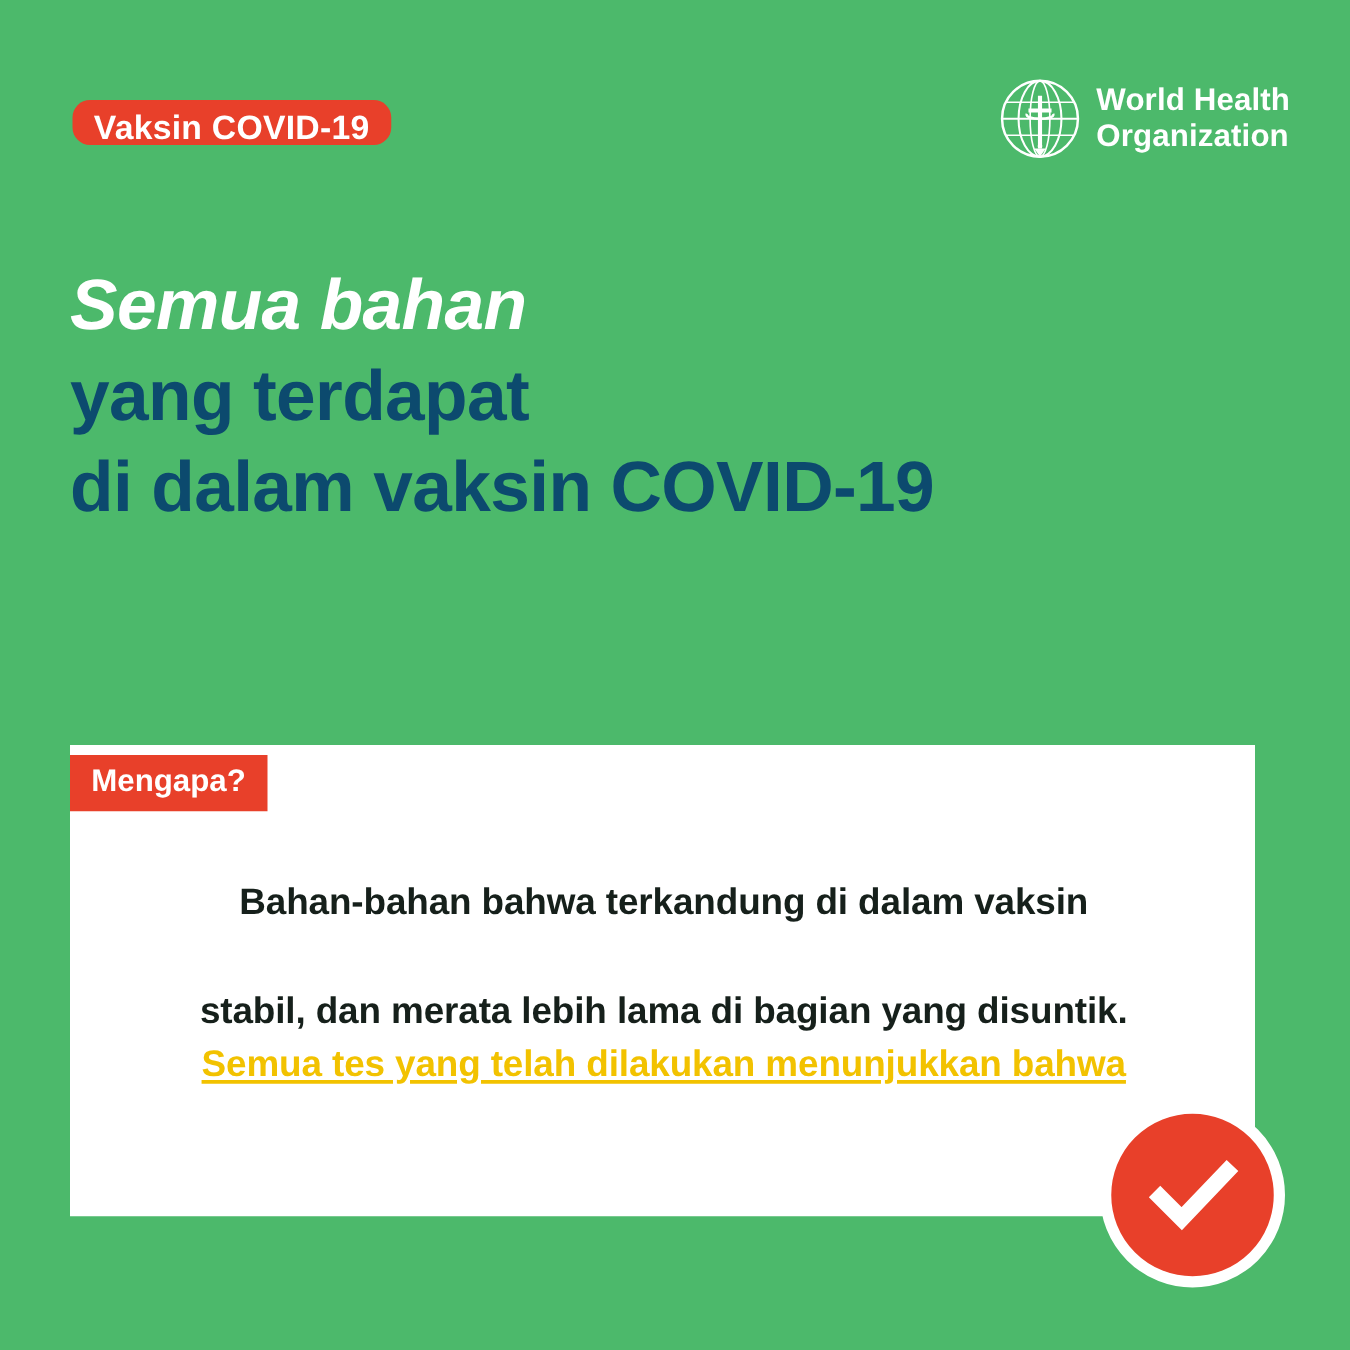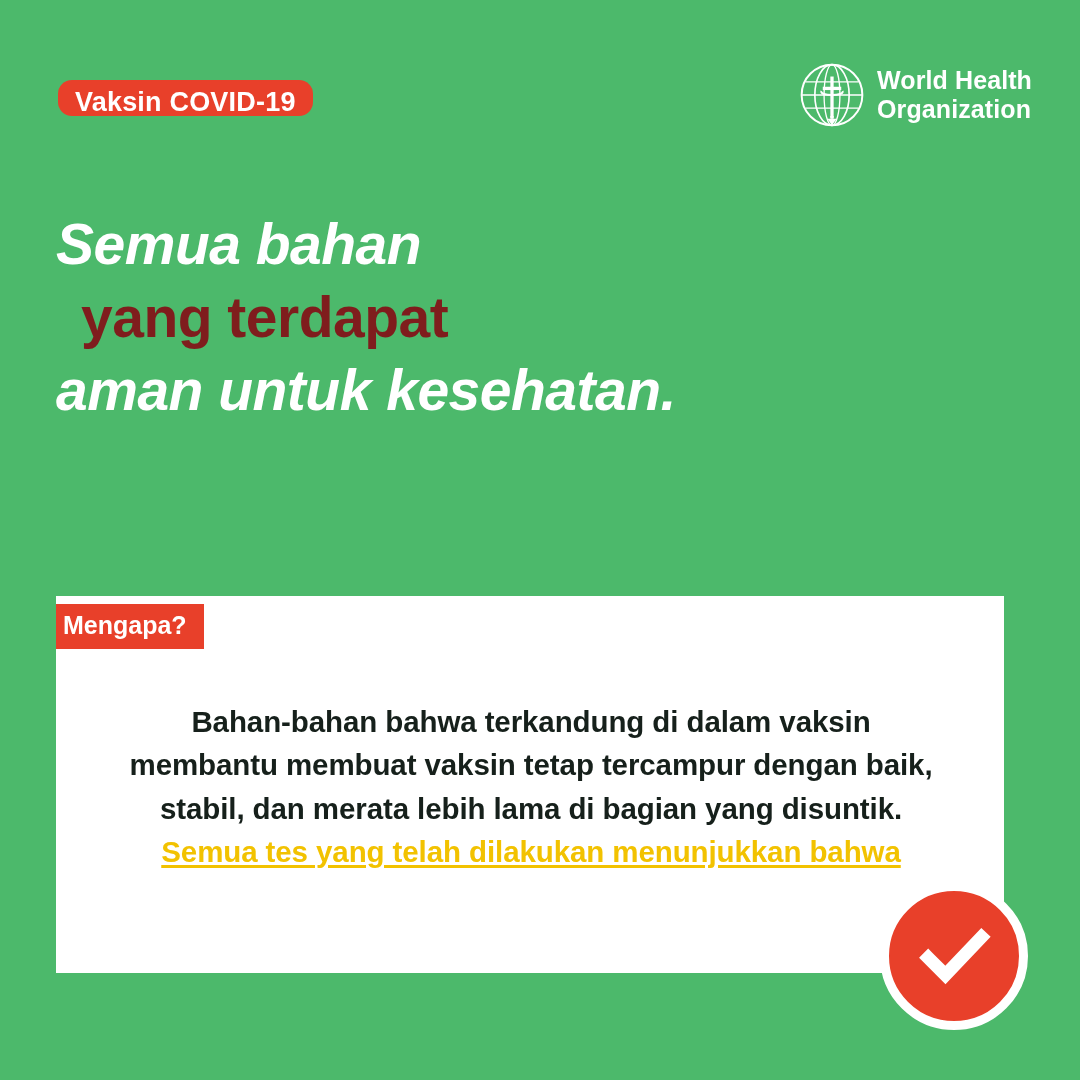--- a/index.html
+++ b/index.html
@@ -62,40 +62,40 @@
     position: absolute;
     left: 56px;
     top: 208px;
     width: 950px;
     font-size: 57px;
     font-weight: bold;
     line-height: 1.28;
     letter-spacing: -0.5px;
   }
   .headline .l-white { color: #FFFFFF; display: block; font-style: italic; }
-  .headline .l-dark  { color: #7f1d1d; display: block; margin-left: 25px; }
+  .headline .l-dark  { color: #0c4a6e; display: block; }
 
   
   .card {
     position: absolute;
     left: 56px;
     top: 596px;
     width: 948px;
     height: 377px;
     background: #FFFFFF;
   }
   .tag-why {
     position: absolute;
     left: 56px;
     top: 604px;
     background: #E8402A;
     color: #FFFFFF;
     font-size: 25px;
     font-weight: bold;
-    padding: 9px 17px 11px 7px;
+    padding: 9px 17px 11px 17px;
     line-height: 1;
   }
   .card-body {
     position: absolute;
     left: 86px;
     top: 700px;
     width: 890px;
     text-align: center;
     color: #16201B;
     font-size: 29.5px;
@@ -153,29 +153,29 @@
     </span>
     <span class="who-name">
       <span>World Health</span><br>
       <span>Organization</span>
     </span>
   </div>
 
   <div class="headline">
     <span class="l-white">Semua bahan</span>
     <span class="l-dark">yang terdapat</span>
-    <span class="l-white">aman untuk kesehatan.</span>
+    <span class="l-dark">di dalam vaksin COVID-19</span>
   </div>
 
   <div class="card"></div>
   <div class="tag-why">Mengapa?</div>
 
   <div class="card-body">
     <span>Bahan-bahan bahwa terkandung di dalam vaksin</span><br>
-    <span>membantu membuat vaksin tetap tercampur dengan baik,</span><br>
+    <br>
     <span>stabil, dan merata lebih lama di bagian yang disuntik.</span><br>
     <span class="hl">Semua tes yang telah dilakukan menunjukkan bahwa</span><br>
   </div>
 
   <div class="check-badge">
     <span>
       <svg viewBox="0 0 100 100" width="86" height="86" aria-hidden="true">
         <path d="M20 52 L40 72 L82 28" fill="none" stroke="#FFFFFF" stroke-width="15" stroke-linecap="square" stroke-linejoin="miter"></path>
       </svg>
     </span>

